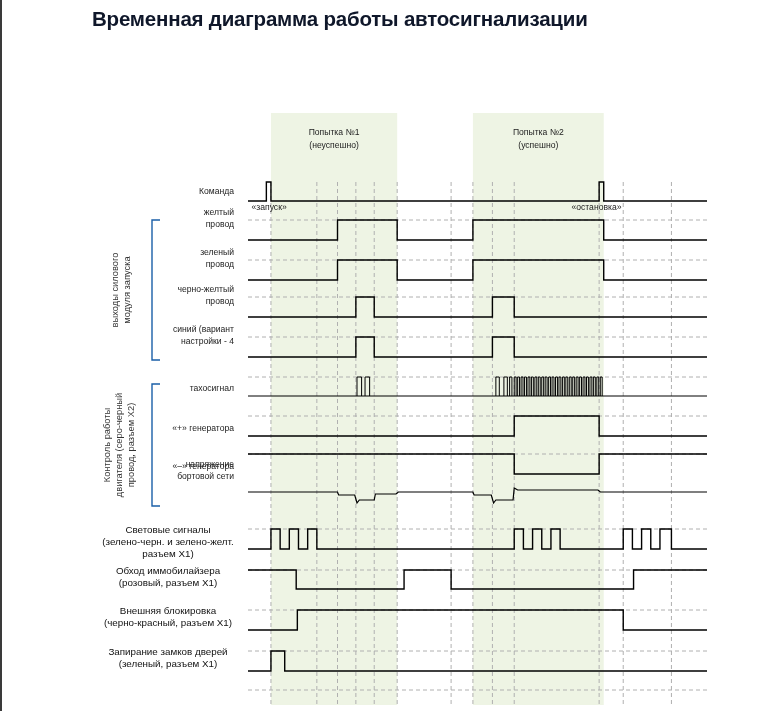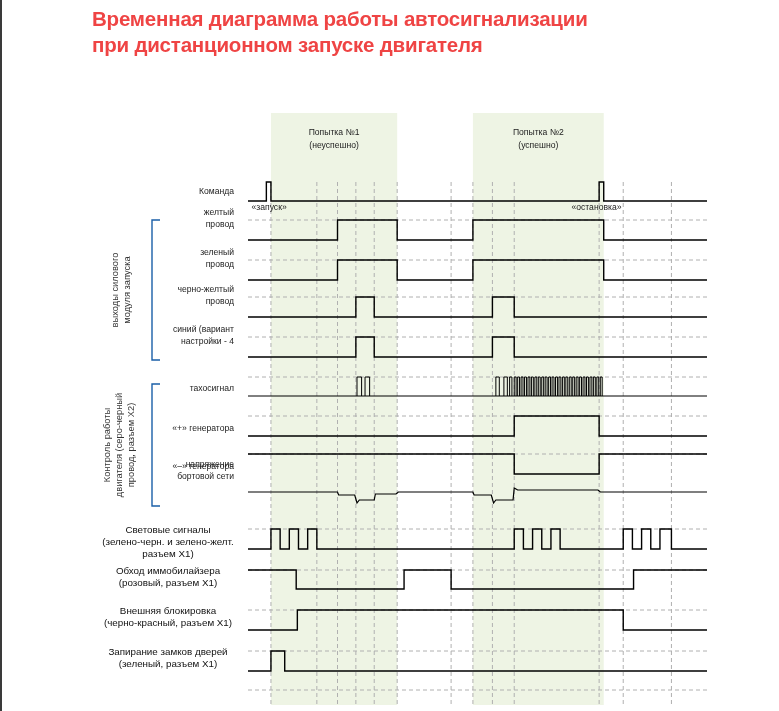--- a/index.html
+++ b/index.html
@@ -1,34 +1,33 @@
 <!DOCTYPE html>
 <html><head>
 <meta charset="utf-8">
 <style>
   html, body { margin: 0; padding: 0; background: #fff; }
   body { width: 779px; height: 711px; position: relative; overflow: hidden;
          font-family: "Liberation Sans", sans-serif; }
   .leftrule { position: absolute; left: 0; top: 0; width: 2px; height: 711px; background: #3a3a3a; }
-  .title { position: absolute; left: 92px; top: 6px; color: #ef4444; font-weight: bold;
+  .title { position: absolute; left: 92px; top: 6px; color: #0f172a; font-weight: bold;
            font-size: 20.5px; line-height: 26px; letter-spacing: -0.2px; }
   .title div { white-space: nowrap; }
   svg#diagram { position: absolute; left: 0; top: 0; }
   .lbl { font-family: "Liberation Sans", sans-serif; font-size: 8.6px; fill: #222; }
   .grp { font-family: "Liberation Sans", sans-serif; font-size: 9.3px; fill: #333; }
   .lbl2 { font-family: "Liberation Sans", sans-serif; font-size: 9.8px; fill: #111; }
 </style>
 </head>
 <body>
 
 <div class="leftrule"></div>
 
 <div class="title">
   <div>Временная диаграмма работы автосигнализации</div>
-  <div>при дистанционном запуске двигателя</div>
 </div>
 
 <svg id="diagram" width="779" height="711" xmlns="http://www.w3.org/2000/svg">
     <rect x="270.95" y="113" width="126.22500000000002" height="592" fill="#eef4e4"></rect>
     <text x="334.0625" y="135" text-anchor="middle" class="lbl">Попытка №1</text>
     <text x="334.0625" y="148" text-anchor="middle" class="lbl">(неуспешно)</text>
     <rect x="472.91" y="113" width="130.815" height="592" fill="#eef4e4"></rect>
     <text x="538.3175" y="135" text-anchor="middle" class="lbl">Попытка №2</text>
     <text x="538.3175" y="148" text-anchor="middle" class="lbl">(успешно)</text>
     <line x1="316.85" y1="182" x2="316.85" y2="705" stroke="#b0b0b0" stroke-width="1" stroke-dasharray="4,3"></line>

